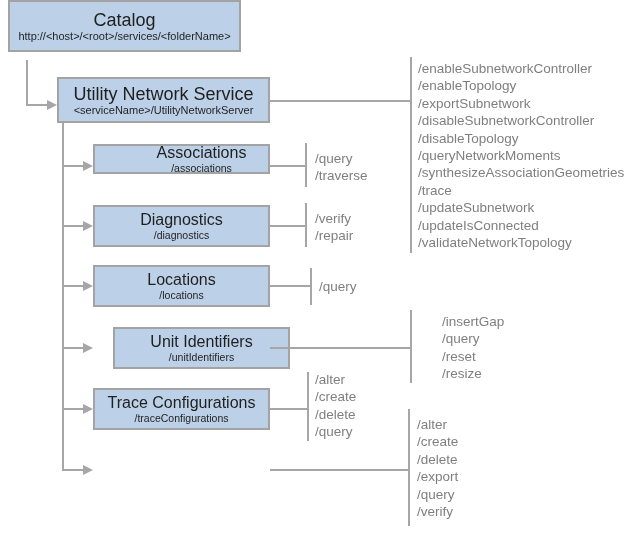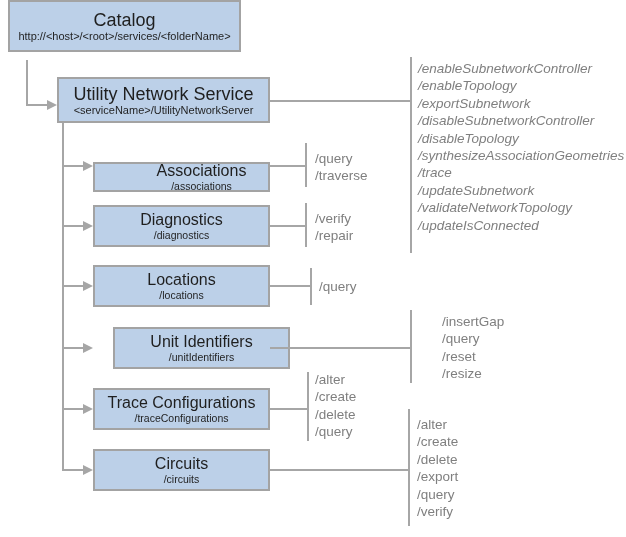--- a/index.html
+++ b/index.html
@@ -63,43 +63,39 @@
   <div class="box" style="left:8px; top:0; width:233px; height:52px;">
     <div class="box-title">Catalog</div>
     <div class="box-subtitle">http://&lt;host&gt;/&lt;root&gt;/services/&lt;folderName&gt;</div>
   </div>
 
   <div class="box" style="left:57px; top:77px; width:213px; height:46px;">
     <div class="box-title">Utility Network Service</div>
     <div class="box-subtitle">&lt;serviceName&gt;/UtilityNetworkServer</div>
   </div>
 
-  <div class="box child" style="left:93px; top:162px; width:177px; height:30px;padding-left:40px;">
+  <div class="box child" style="left:93px; top:144px; width:177px; height:30px;padding-left:40px;">
     <div class="box-title">Associations</div>
     <div class="box-subtitle">/associations</div>
   </div>
   <div class="box child" style="left:93px; top:205px; width:177px; height:42px;">
     <div class="box-title">Diagnostics</div>
     <div class="box-subtitle">/diagnostics</div>
   </div>
   <div class="box child" style="left:93px; top:265px; width:177px; height:42px;">
     <div class="box-title">Locations</div>
     <div class="box-subtitle">/locations</div>
   </div>
   <div class="box child" style="left:93px; top:327px; width:177px; height:42px;margin-left:20px;">
     <div class="box-title">Unit Identifiers</div>
     <div class="box-subtitle">/unitIdentifiers</div>
   </div>
   <div class="box child" style="left:93px; top:388px; width:177px; height:42px;">
     <div class="box-title">Trace Configurations</div>
     <div class="box-subtitle">/traceConfigurations</div>
-  </div>
-  <div class="box child" style="left:93px; top:449px; width:177px; height:42px;">
-    <div class="box-title">Circuits</div>
-    <div class="box-subtitle">/circuits</div>
   </div>
 
   <div class="line" style="left:26px; top:60px; width:2px; height:46px;"></div>
   <div class="line" style="left:26px; top:104px; width:22px; height:2px;"></div>
   <div class="arrow" style="left:47px; top:100px;"></div>
 
   <div class="line" style="left:62px; top:123px; width:2px; height:348px;"></div>
 
   <div class="line" style="left:62px; top:165px; width:21px; height:2px;"></div>
   <div class="arrow" style="left:83px; top:161px;"></div>
@@ -133,31 +129,32 @@
 
   <div class="line" style="left:270px; top:347px; width:140px; height:2px;"></div>
   <div class="line" style="left:410px; top:310px; width:2px; height:73px;"></div>
 
   <div class="line" style="left:270px; top:408px; width:37px; height:2px;"></div>
   <div class="line" style="left:307px; top:372px; width:2px; height:69px;"></div>
 
   <div class="line" style="left:270px; top:469px; width:138px; height:2px;"></div>
   <div class="line" style="left:408px; top:409px; width:2px; height:117px;"></div>
 
-  <div class="ops" style="left:418px; top:60px;font-style:italic;">
+  <div class="ops" style="left:418px; top:60px;">
     <div>/enableSubnetworkController</div>
     <div>/enableTopology</div>
     <div>/exportSubnetwork</div>
     <div>/disableSubnetworkController</div>
     <div>/disableTopology</div>
+    <div>/queryNetworkMoments</div>
     <div>/synthesizeAssociationGeometries</div>
     <div>/trace</div>
     <div>/updateSubnetwork</div>
+    <div>/updateIsConnected</div>
     <div>/validateNetworkTopology</div>
-    <div>/updateIsConnected</div>
   </div>
 
   <div class="ops" style="left:315px; top:150px;">
     <div>/query</div>
     <div>/traverse</div>
   </div>
 
   <div class="ops" style="left:315px; top:210px;">
     <div>/verify</div>
     <div>/repair</div>

